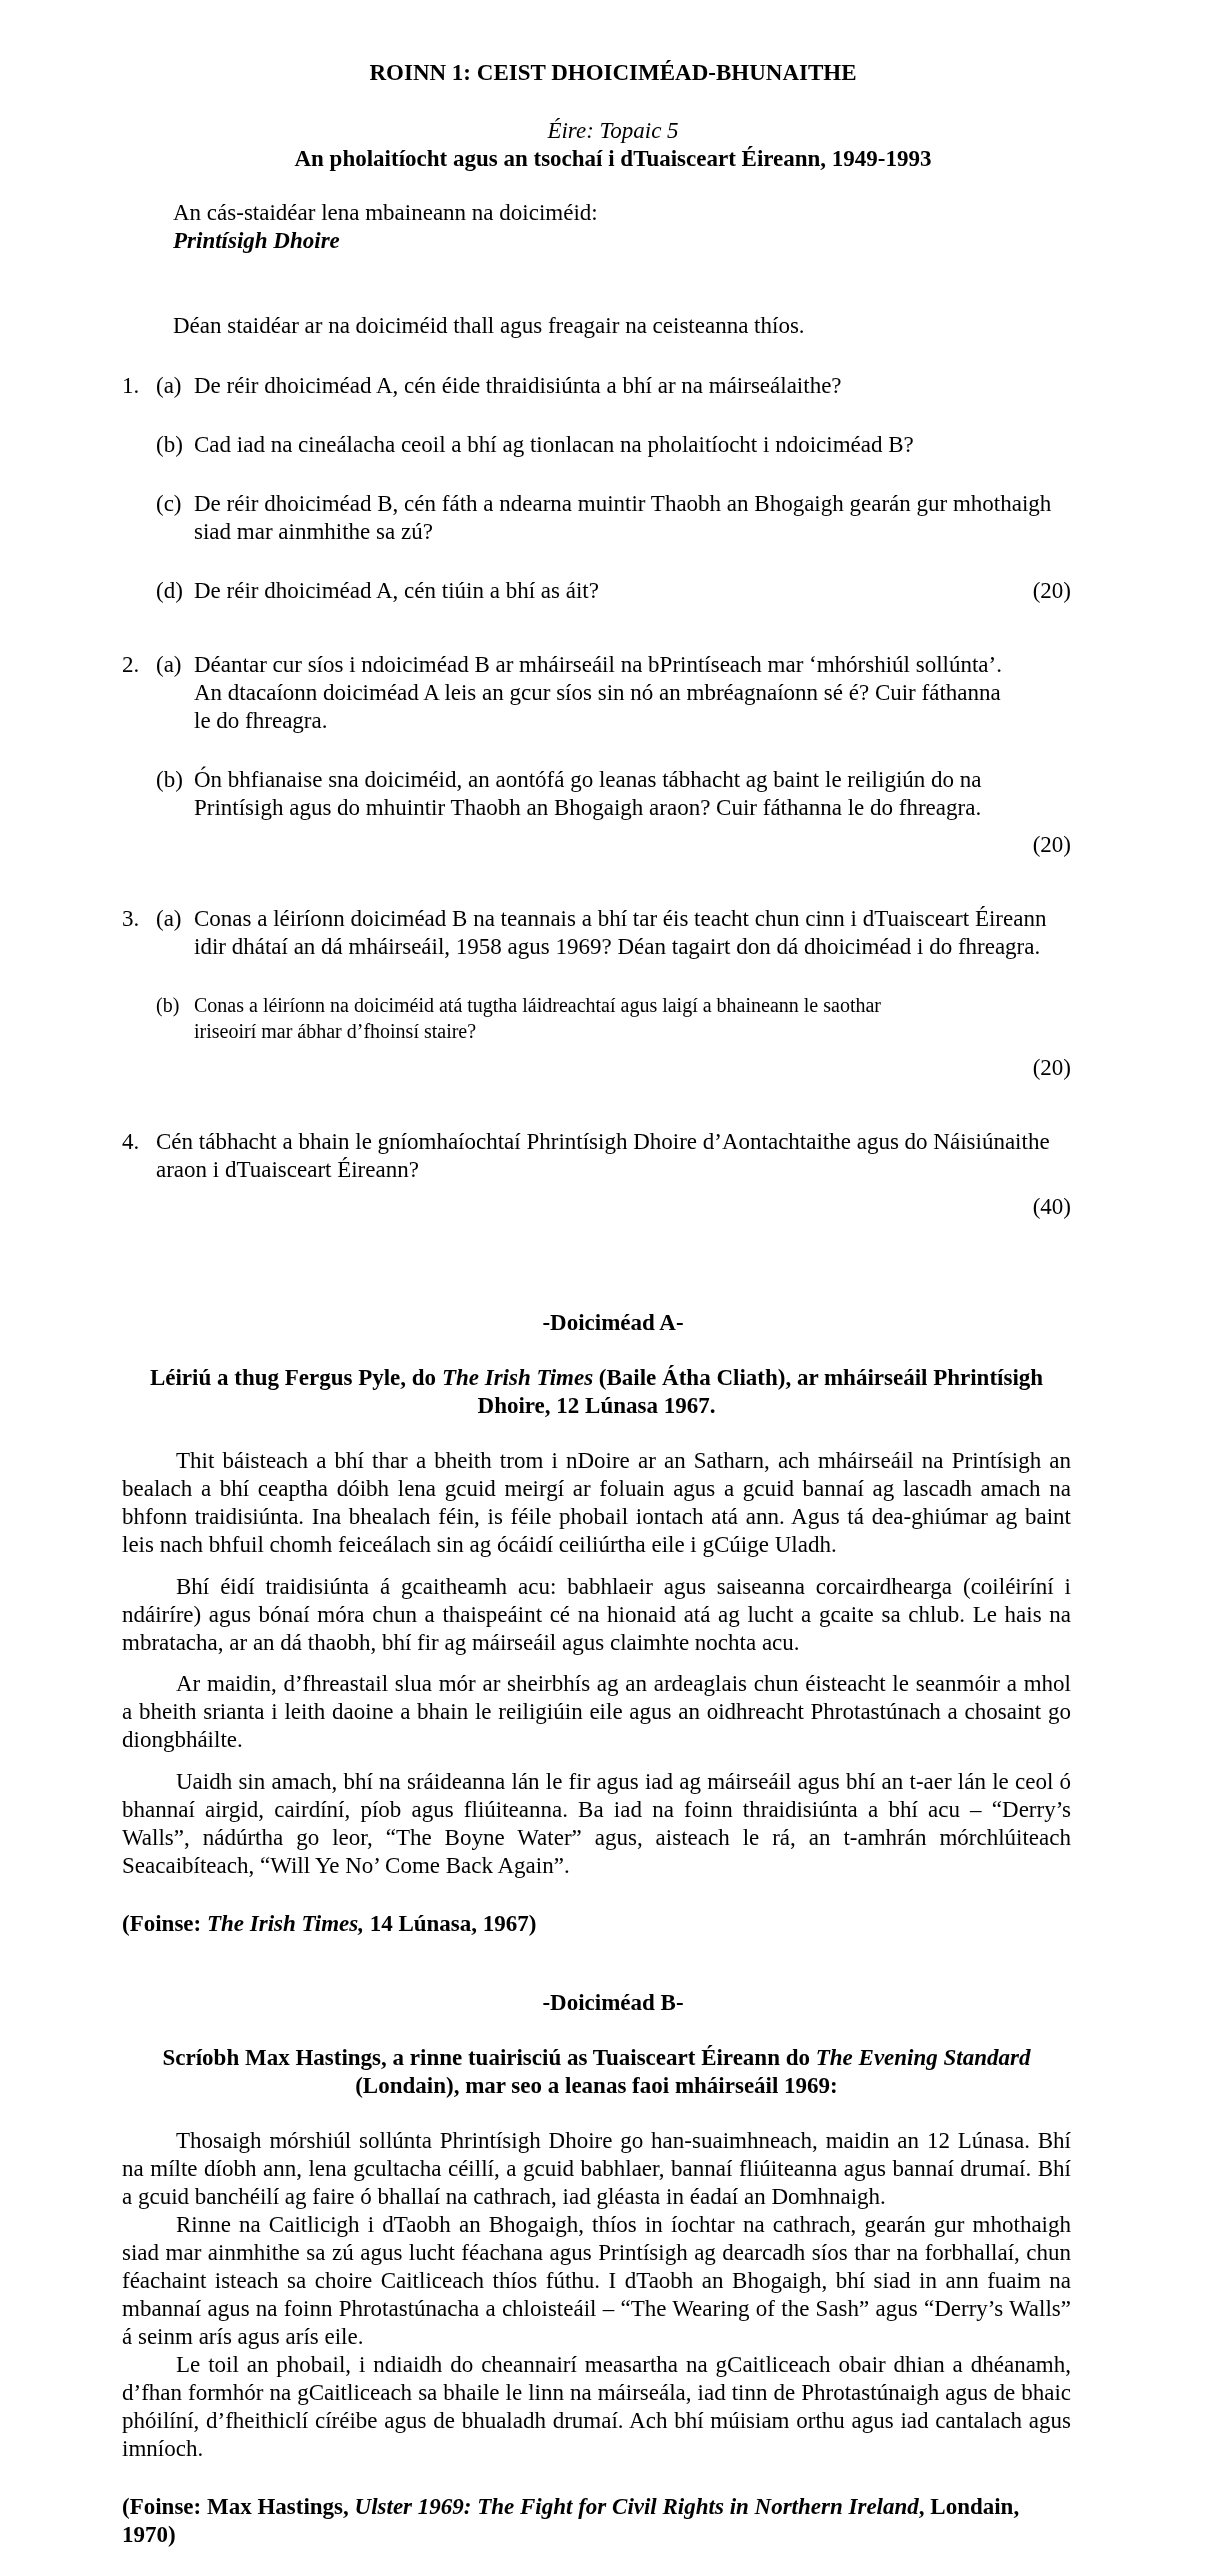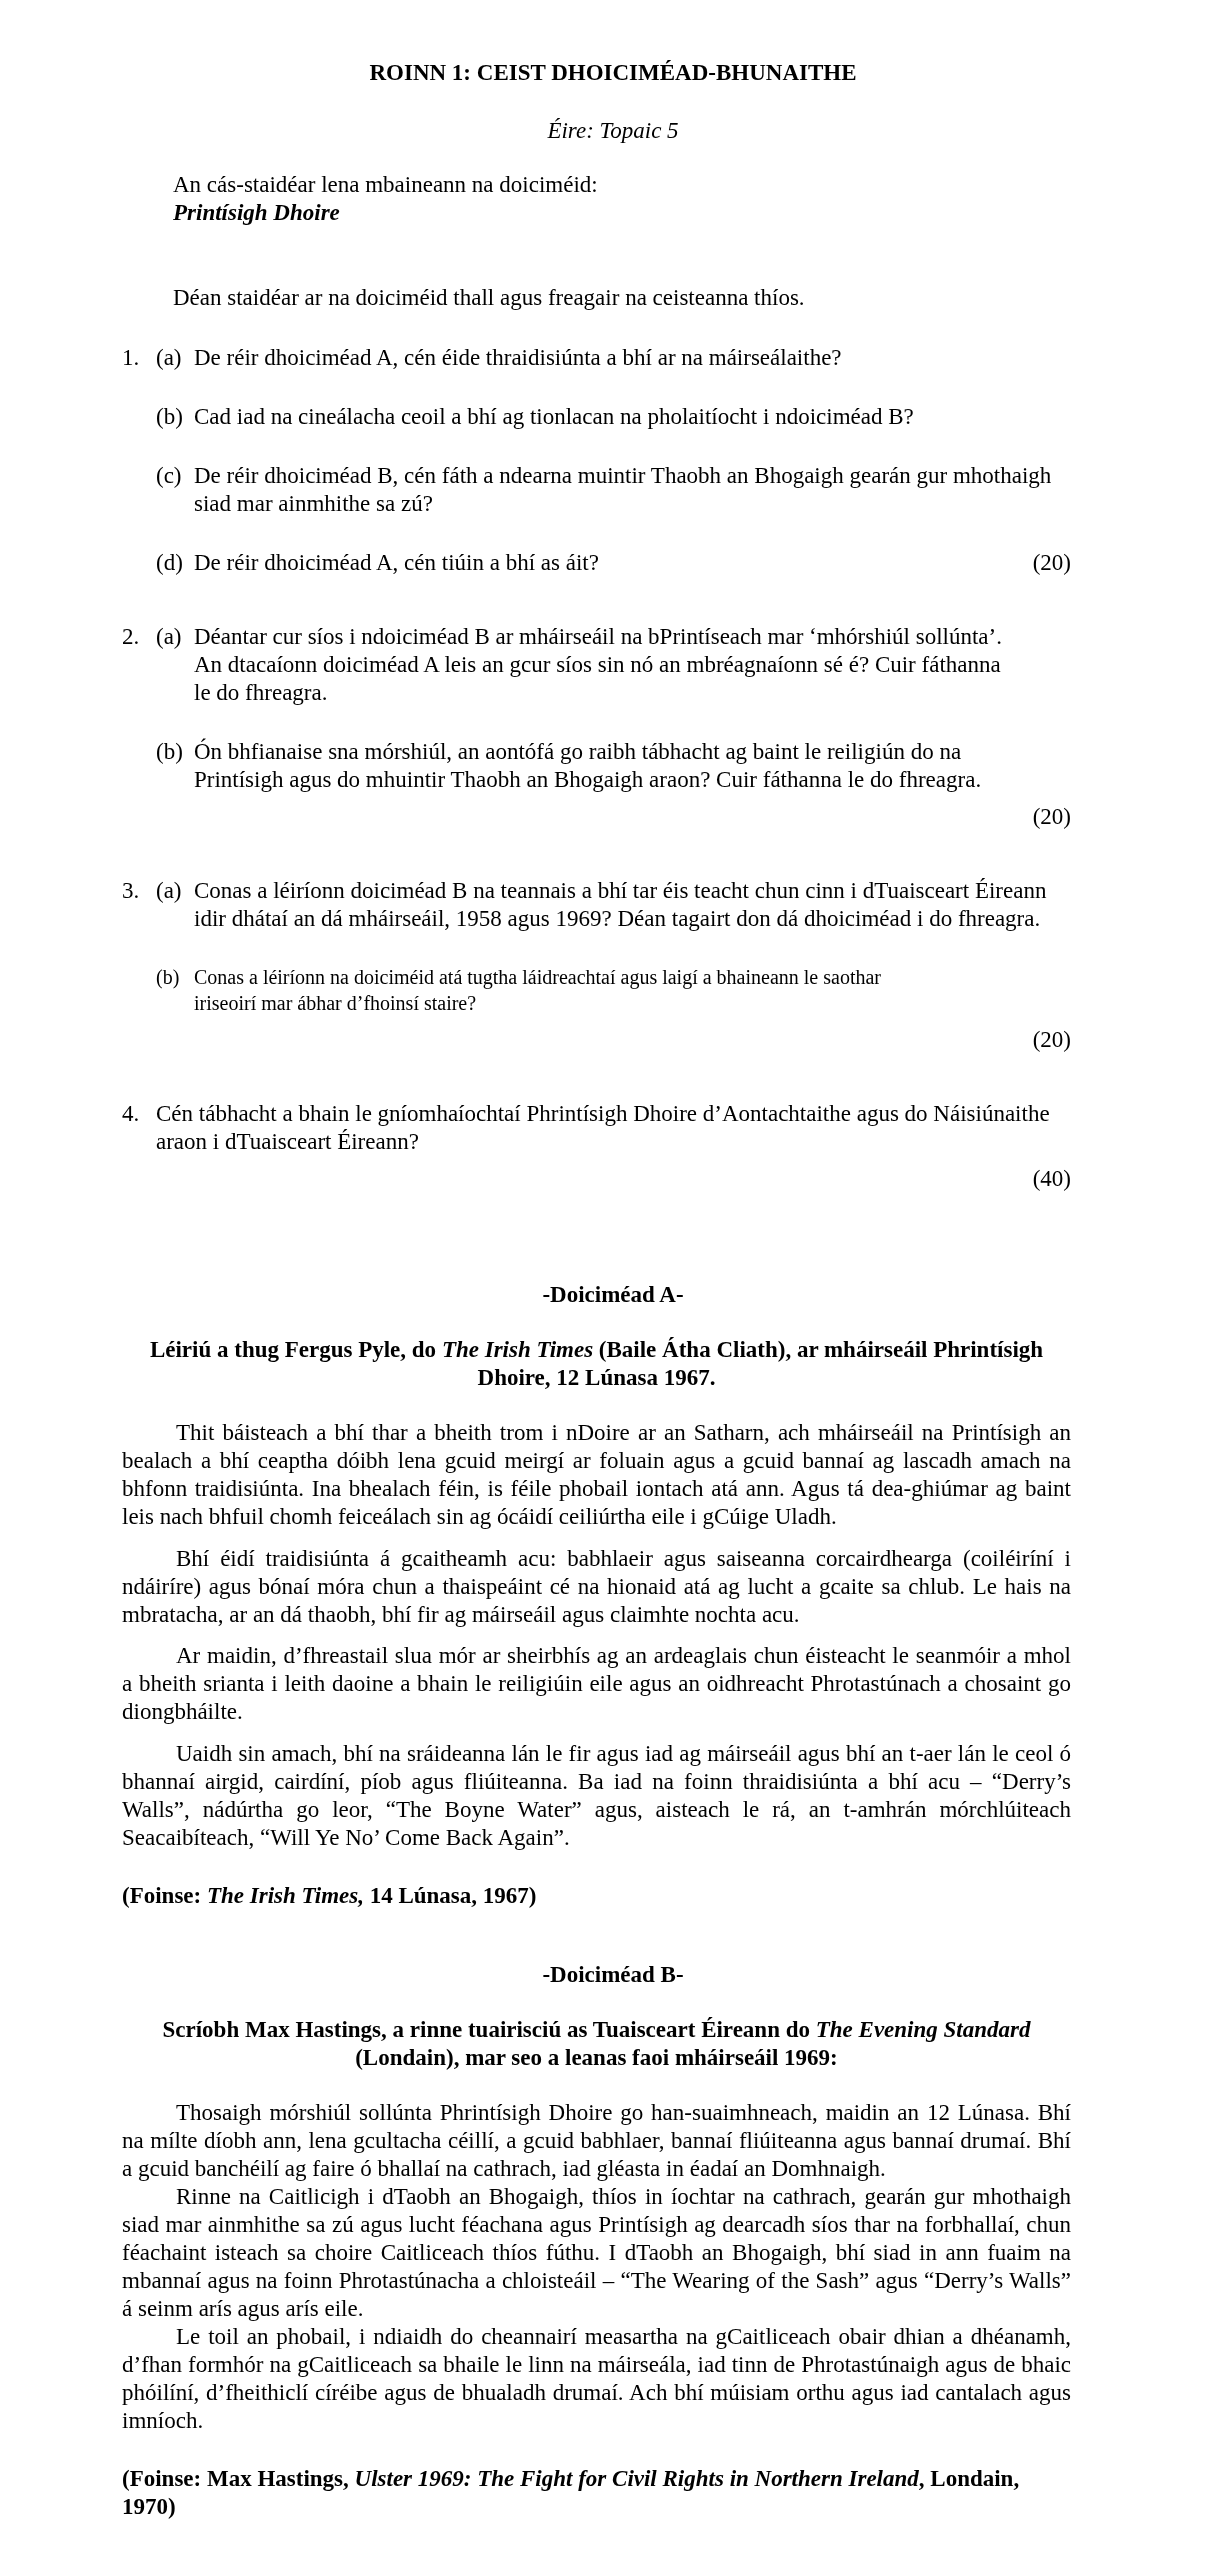--- a/index.html
+++ b/index.html
@@ -52,20 +52,21 @@
   .doc-para.solid { margin: 0; }
   .doc-source { margin-top: 30px; font-weight: bold; }
 </style>
 </head>
 <body>
 
 <div class="page">
 
   <div class="section-title centered">ROINN 1: CEIST DHOICIMÉAD-BHUNAITHE</div>
   <div class="topic-label centered">Éire: Topaic 5</div>
+  <div class="topic-title centered">An pholaitíocht agus an tsochaí i dTuaisceart Éireann, 1949-1993</div>
 
   <div class="intro-block">
     <div>An cás-staidéar lena mbaineann na doiciméid:</div>
     <div class="case-study-title">Printísigh Dhoire</div>
   </div>
   <div class="instruction">Déan staidéar ar na doiciméid thall agus freagair na ceisteanna thíos.</div>
 
   <div class="questions">
 
     <div class="question">
@@ -93,21 +94,21 @@
     <div class="question">
       <span class="qnum">2.</span>
       <div class="qpart">
         <span class="qlabel">(a)</span>
         <span class="qtext">Déantar cur síos i ndoiciméad B ar mháirseáil na bPrintíseach mar ‘mhórshiúl sollúnta’.
 An dtacaíonn doiciméad A leis an gcur síos sin nó an mbréagnaíonn sé é? Cuir fáthanna
 le do fhreagra.</span>
       </div>
       <div class="qpart no-mb">
         <span class="qlabel">(b)</span>
-        <span class="qtext">Ón bhfianaise sna mórshiúl, an aontófá go raibh tábhacht ag baint le reiligiún do na
+        <span class="qtext">Ón bhfianaise sna doiciméid, an aontófá go leanas tábhacht ag baint le reiligiún do na
 Printísigh agus do mhuintir Thaobh an Bhogaigh araon? Cuir fáthanna le do fhreagra.</span>
       </div>
       <div class="marks-line">(20)</div>
     </div>
 
     <div class="question">
       <span class="qnum">3.</span>
       <div class="qpart">
         <span class="qlabel">(a)</span>
         <span class="qtext">Conas a léiríonn doiciméad B na teannais a bhí tar éis teacht chun cinn i dTuaisceart Éireann

